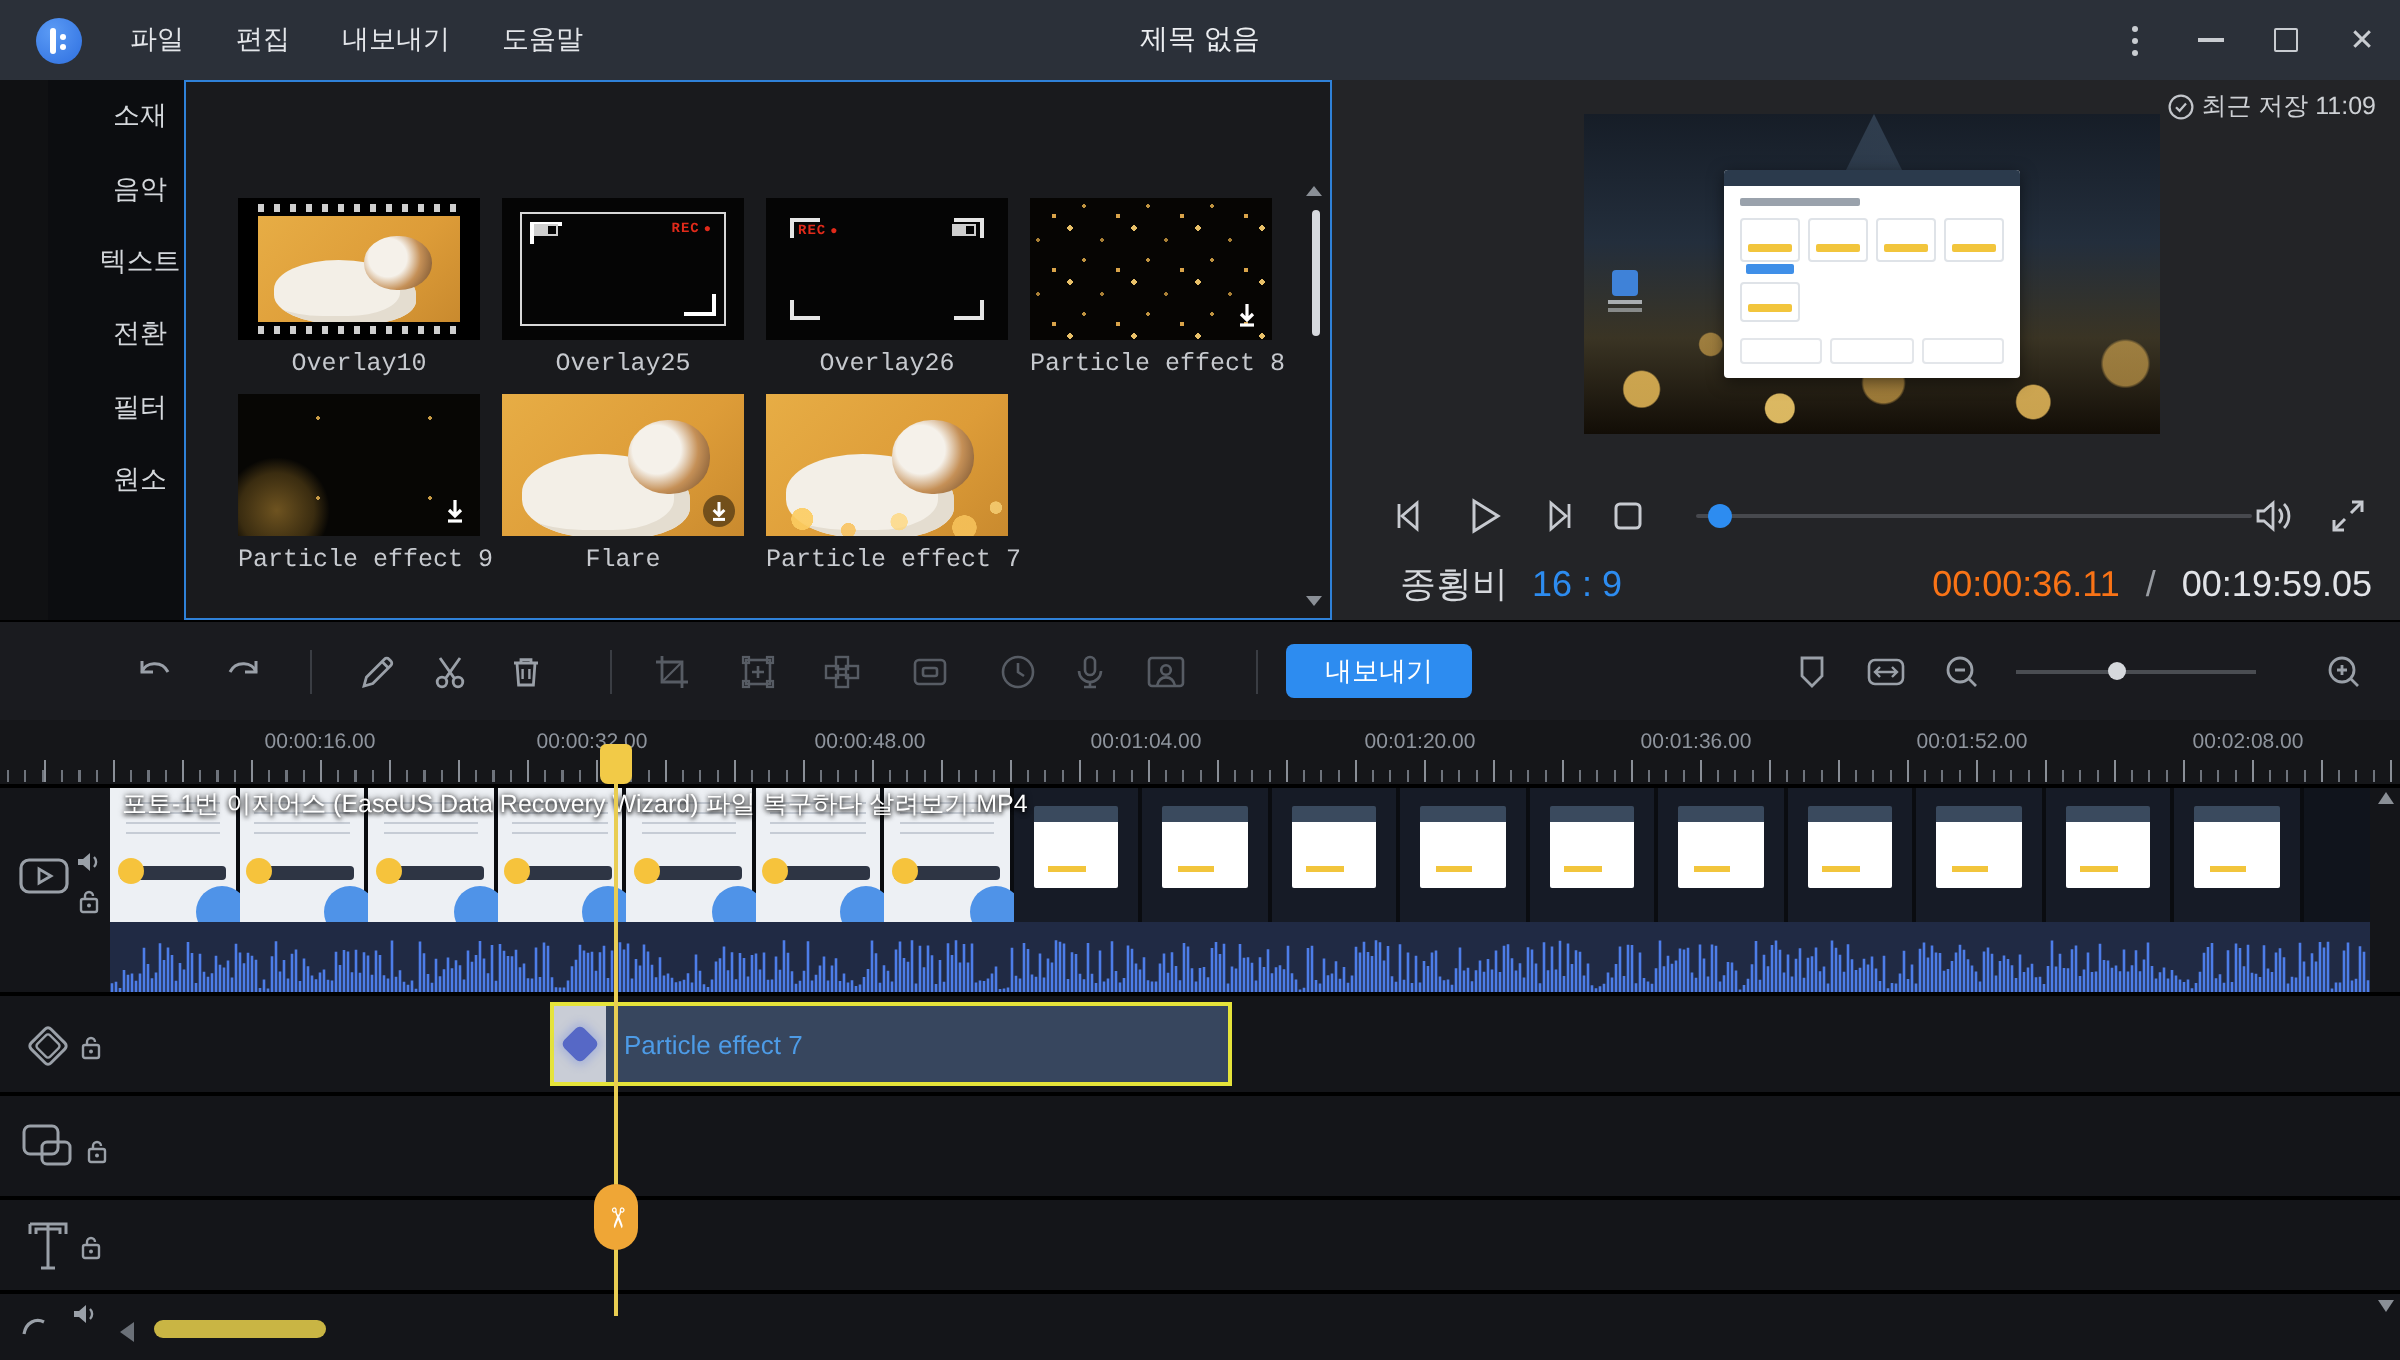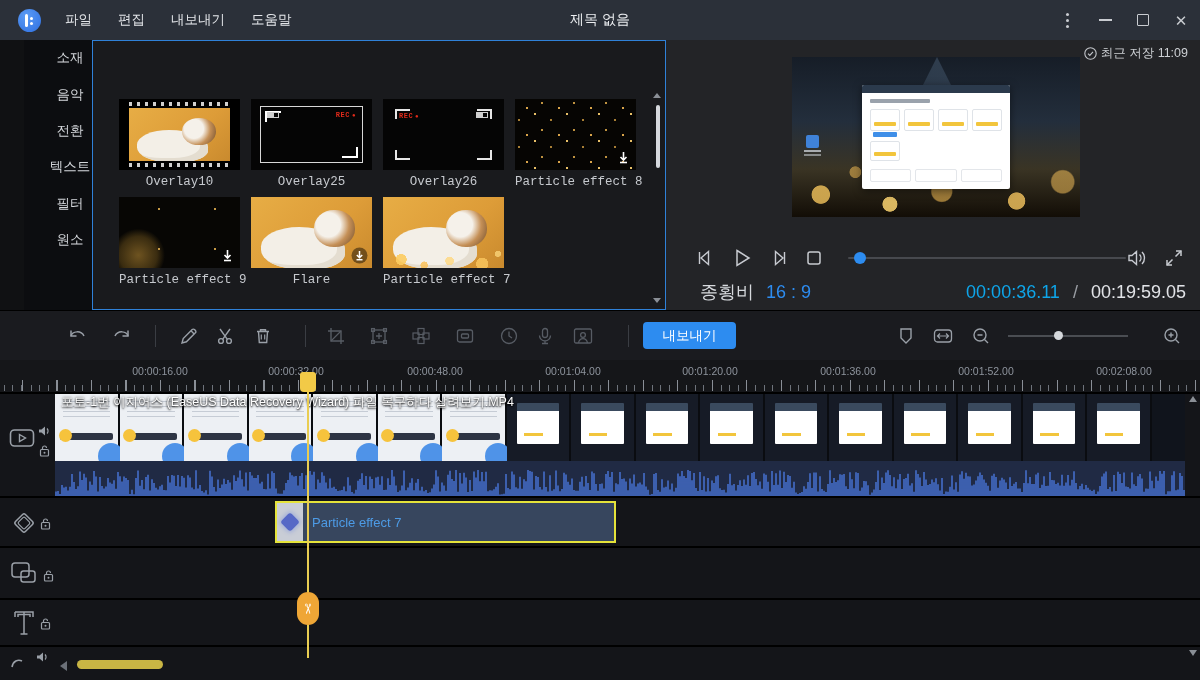--- a/index.html
+++ b/index.html
@@ -112,21 +112,21 @@
   .transport{position:absolute;left:0;top:198px;width:534px;height:40px;display:flex;align-items:center;}
   .tp-btn{color:#c7cad0;margin-left:14px;display:flex;align-items:center;}
   .tp-btn:first-child{margin-left:28px;}
   .seek{position:relative;margin-left:24px;width:278px;height:2px;background:#47494e;border-radius:1px;}
   .seek .knob{position:absolute;left:6px;top:-5px;width:12px;height:12px;border-radius:50%;background:#2d8cf0;}
   .tp-right{margin-left:auto;display:flex;align-items:center;gap:16px;margin-right:16px;color:#c7cad0;}
   .info-row{position:absolute;left:0;top:240px;width:534px;display:flex;align-items:center;font-size:18px;}
   .ar-label{margin-left:34px;color:#d6d9dd;}
   .ar-value{margin-left:12px;color:#2d8cf0;}
   .times{margin-left:auto;margin-right:14px;}
-  .t-cur{color:#0ea5e9;text-align:right;}
+  .t-cur{color:#f97316;text-align:right;}
   .t-sep{color:#9a9ea4;margin:0 8px;}
   .t-total{color:#e2e4e8;}
 
   
   .toolbar{position:absolute;left:0;top:310px;width:1200px;height:50px;background:#1a1b1f;border-top:1px solid #000;}
   .tb-icon{position:absolute;top:13px;width:24px;height:24px;color:#9aa0a8;display:flex;align-items:center;justify-content:center;}
   .tb-icon.dim{color:#575c64;}
   .tb-sep{position:absolute;top:14px;width:1px;height:22px;background:#3a3d43;}
   .export-btn{position:absolute;left:643px;top:11px;width:93px;height:27px;background:#2d8cf0;color:#fff;font-size:13.5px;border:none;border-radius:4px;display:flex;align-items:center;justify-content:center;}
   .zoom-slider{position:absolute;left:1008px;top:24px;width:120px;height:2px;background:#4a4d52;}
@@ -200,22 +200,22 @@
         </span>
       <span class="win-btn close-glyph">✕</span>
     </div>
   </header>
 
   <div class="upper">
 
     <aside class="sidebar">
       <div class="side-item">소재</div>
       <div class="side-item">음악</div>
+      <div class="side-item">텍스트</div>
       <div class="side-item">전환</div>
-      <div class="side-item">텍스트</div>
       <div class="side-item">필터</div>
       <div class="side-item">원소</div>
     </aside>
 
     <section class="media-panel">
       <div class="grid">
 
         <div class="cell">
           <div class="thumb t-cat-film">
             <i class="sprocket top"></i>

